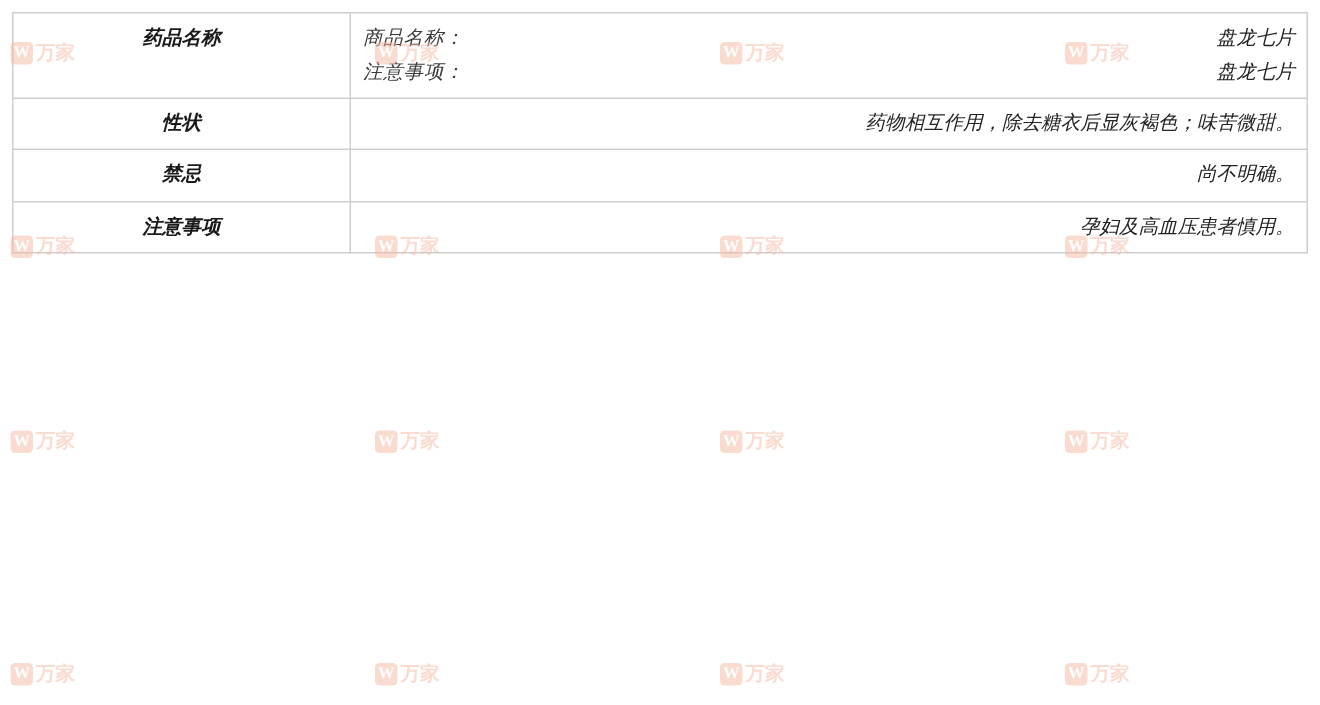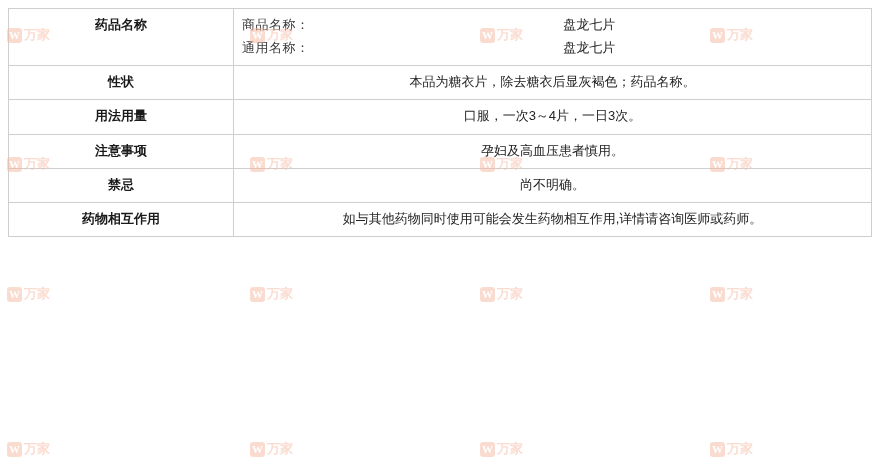--- a/index.html
+++ b/index.html
@@ -49,20 +49,21 @@
     color: #f7b9a3;
     letter-spacing: 0px;
   }
 
   
   .doc {
     position: relative;
     z-index: 1;
     padding: 8px 12px 0 8px;
     box-sizing: border-box;
+    font-style: italic;
   }
   table.spec {
     border-collapse: collapse;
     width: 864px;
     table-layout: fixed;
   }
   table.spec td {
     border: 1px solid #cfcfcf;
     vertical-align: top;
     padding: 6px 8px 7px 8px;
@@ -72,21 +73,21 @@
   td.label {
     width: 208px;
     text-align: center;
     font-weight: bold;
     font-size: 14px;
     padding-left: 4px;
     padding-right: 4px;
     vertical-align: middle;
   }
   td.value {
-    text-align: center;
+    text-align: right;
     color: #232323;
   }
   .kv {
     display: flex;
     align-items: flex-start;
   }
   .kv + .kv { margin-top: 3px; }
   .kv .k {
     color: #3a3a3a;
     flex: 0 0 auto;
@@ -111,54 +112,46 @@
     <tbody>
 
       <tr>
         <td class="label">药品名称</td>
         <td class="value">
           <div class="kv">
             <span class="k">商品名称：</span>
             <span class="v">盘龙七片</span>
           </div>
           <div class="kv">
-            <span class="k">通用名称：</span>
+            <span class="k">注意事项：</span>
             <span class="v">盘龙七片</span>
           </div>
         </td>
       </tr>
 
 
       <tr>
         <td class="label">性状</td>
-        <td class="value">本品为糖衣片，除去糖衣后显灰褐色；药品名称。</td>
-      </tr>
-
-
-
-      <tr>
-        <td class="label">用法用量</td>
-        <td class="value">口服，一次3～4片，一日3次。</td>
-      </tr>
-
+        <td class="value">药物相互作用，除去糖衣后显灰褐色；味苦微甜。</td>
+      </tr>
+
+
+
+
+
+      <tr>
+        <td class="label">禁忌</td>
+        <td class="value">尚不明确。</td>
+      </tr>
 
       <tr>
         <td class="label">注意事项</td>
         <td class="value">孕妇及高血压患者慎用。</td>
       </tr>
 
-      <tr>
-        <td class="label">禁忌</td>
-        <td class="value">尚不明确。</td>
-      </tr>
-
-      <tr>
-        <td class="label">药物相互作用</td>
-        <td class="value">如与其他药物同时使用可能会发生药物相互作用,详情请咨询医师或药师。</td>
-      </tr>
 
     </tbody>
   </table>
 </div>
 
 <div class="wm-layer" id="watermark-layer">
     <div class="wm" style="left: 7px; top: 26px;">
       <span class="wm-badge" style="background: rgb(247, 185, 163);">W</span>
       <span class="wm-text" style="color: rgb(247, 185, 163);">万家</span>
     </div>

